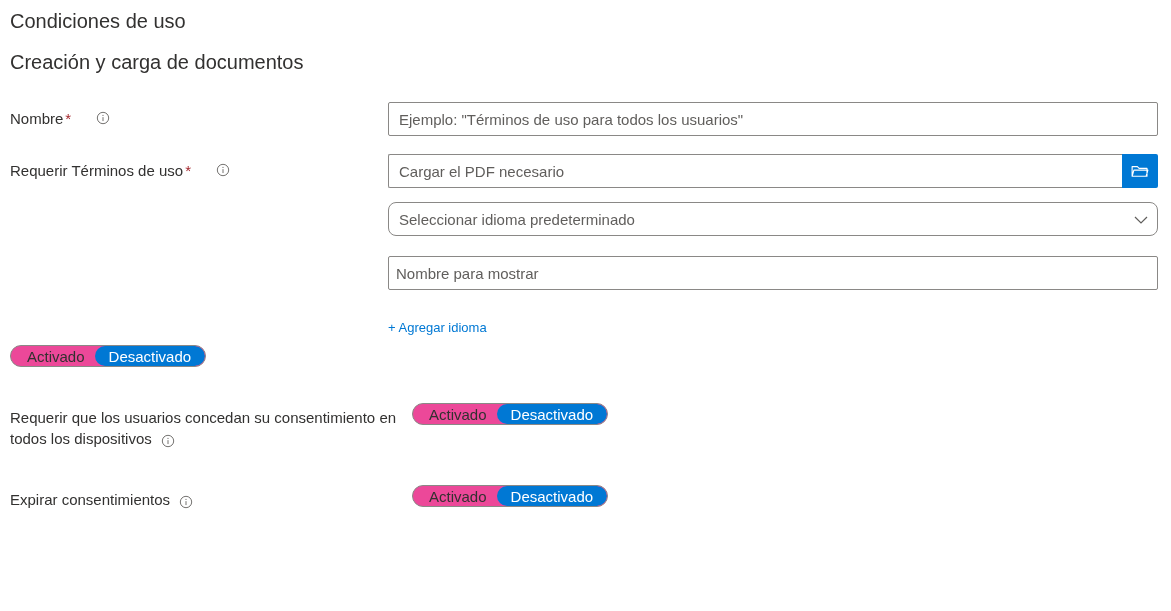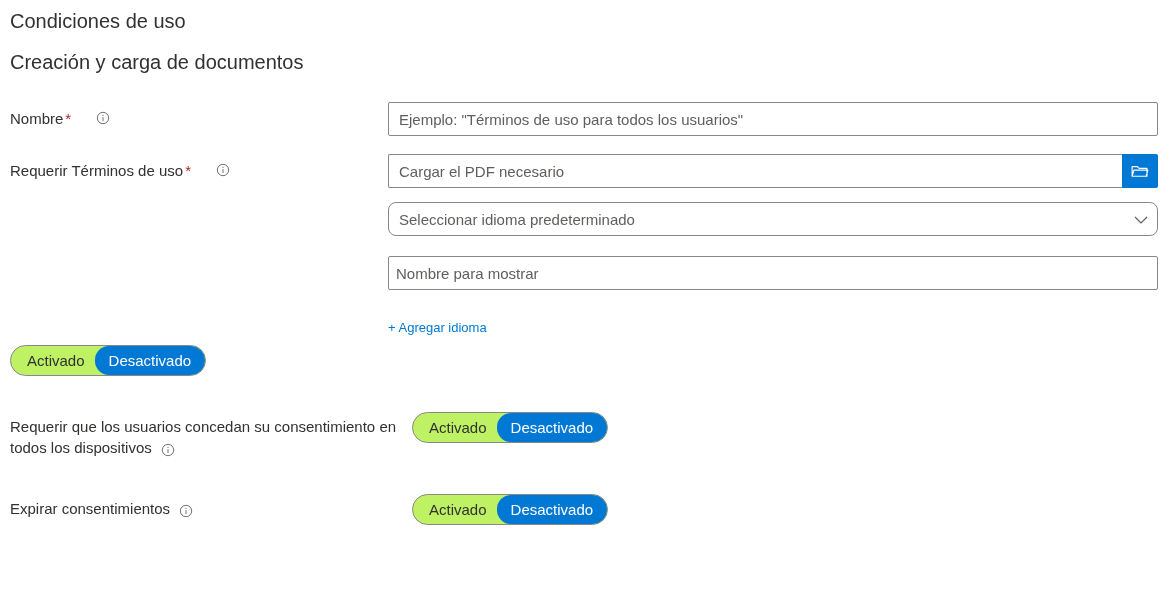--- a/index.html
+++ b/index.html
@@ -174,22 +174,22 @@
       padding-top: 4px;
     }
     .toggle-label-text {
       display: inline;
     }
     .toggle-group {
       display: inline-flex;
       border: 1px solid #8a8886;
       border-radius: 16px;
       overflow: hidden;
-      height: 31px;
-      background: #bef264;
+      height: 22px;
+      background: #ec4899;
     }
     .toggle-option {
       border: none;
       background: transparent;
       padding: 0 14px;
       font-size: 15px;
       font-family: inherit;
       color: #323130;
       cursor: pointer;
       height: 100%;

